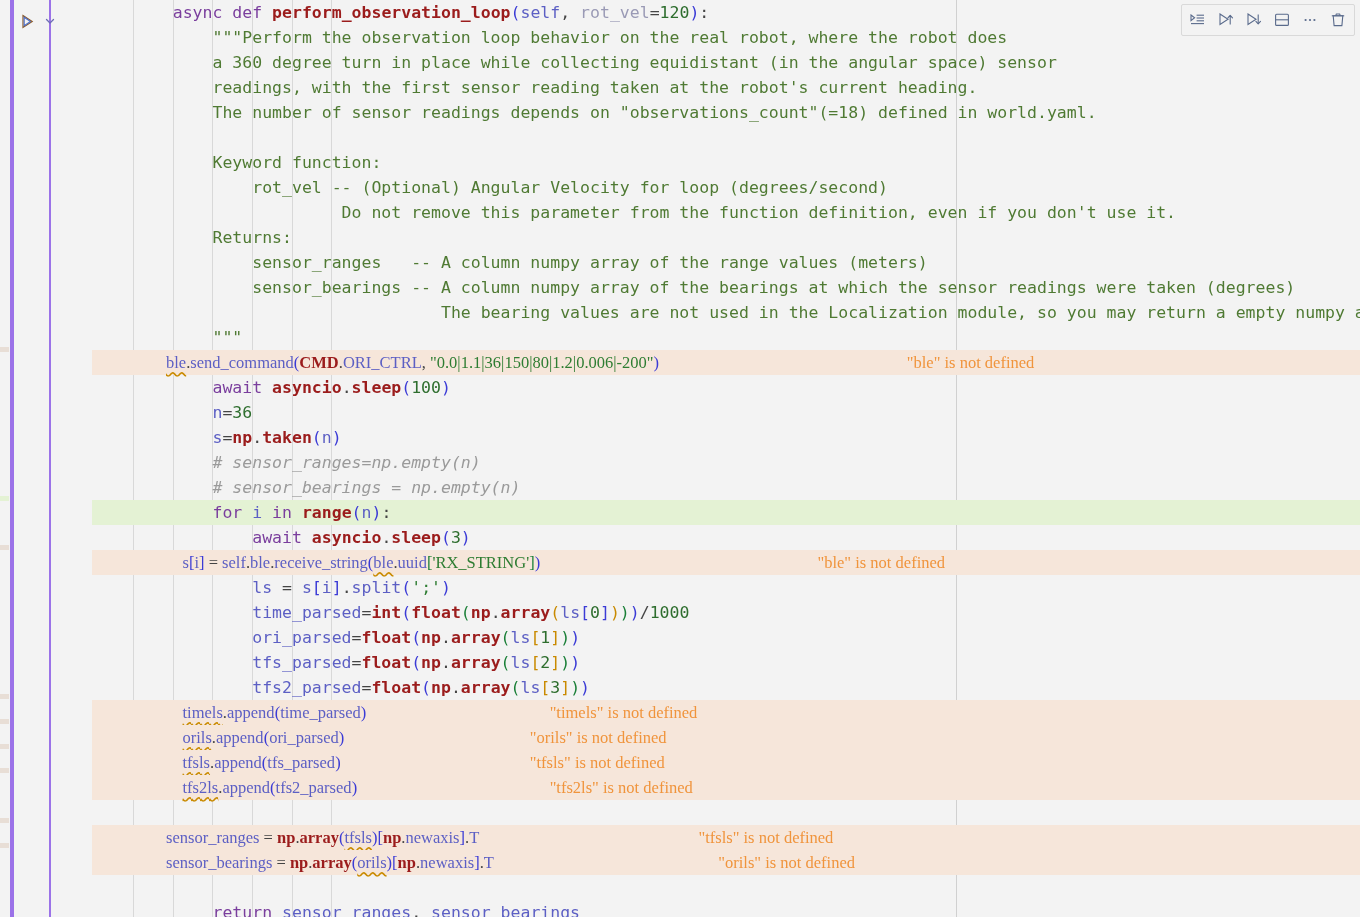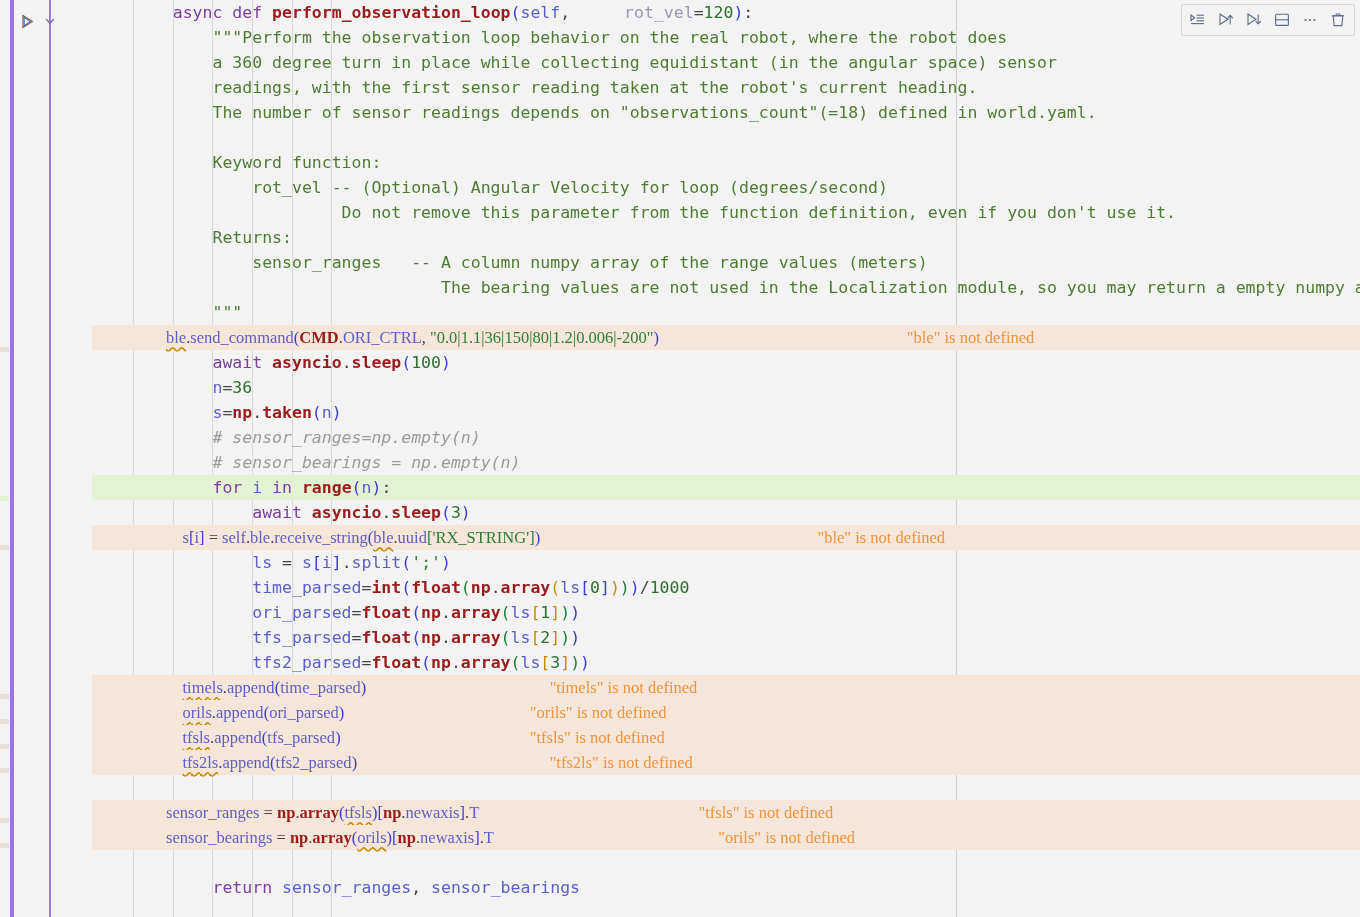--- a/index.html
+++ b/index.html
@@ -30,21 +30,21 @@
 
   
   .guides{position:absolute;left:0;top:0;width:1268px;height:917px;pointer-events:none;}
   .guide{position:absolute;top:0;width:1px;height:917px;background:#d8d8d8;}
   .guide.col80{background:#d0d0d0;}
 
   
   .kw      {color:#7a3e9d;}
   .fn      {color:#9b1c1c;font-weight:bold;}
   .id      {color:#5c5fc4;}          
-  .param   {color:#9a9ab5;margin-left:44px;}          
+  .param   {color:#9a9ab5;}          
   .cls     {color:#9b1c1c;font-weight:bold;}
   .num     {color:#2e6e2e;}
   .str     {color:#2e7d32;}
   .doc     {color:#4f7a33;}
   .cmt     {color:#9a9a9a;font-style:italic;text-align:right;}
   .op      {color:#444;}
   .err     {color:#f0943c;}
   .brk1    {color:#3b3bd6;}
   .brk2    {color:#1a7f37;}
   .brk3    {color:#c98a00;}
@@ -113,20 +113,21 @@
         <div class="line-row"><span class="txt"><span class="doc">        """Perform the observation loop behavior on the real robot, where the robot does</span></span></div>
         <div class="line-row"><span class="txt"><span class="doc">        a 360 degree turn in place while collecting equidistant (in the angular space) sensor</span></span></div>
         <div class="line-row"><span class="txt"><span class="doc">        readings, with the first sensor reading taken at the robot's current heading.</span></span></div>
         <div class="line-row"><span class="txt"><span class="doc">        The number of sensor readings depends on "observations_count"(=18) defined in world.yaml.</span></span></div>
         <div class="line-row"><span class="txt"></span></div>
         <div class="line-row"><span class="txt"><span class="doc">        Keyword function:</span></span></div>
         <div class="line-row"><span class="txt"><span class="doc">            rot_vel -- (Optional) Angular Velocity for loop (degrees/second)</span></span></div>
         <div class="line-row"><span class="txt"><span class="doc">                     Do not remove this parameter from the function definition, even if you don't use it.</span></span></div>
         <div class="line-row"><span class="txt"><span class="doc">        Returns:</span></span></div>
         <div class="line-row"><span class="txt"><span class="doc">            sensor_ranges   -- A column numpy array of the range values (meters)</span></span></div>
+        <div class="line-row"><span class="txt"><span class="doc">            sensor_bearings -- A column numpy array of the bearings at which the sensor readings were taken (degrees)</span></span></div>
         <div class="line-row"><span class="txt"><span class="doc">                               The bearing values are not used in the Localization module, so you may return a empty numpy arr</span></span></div>
         <div class="line-row"><span class="txt"><span class="doc">        """</span></span></div>
         <div class="line-row hl-error"><span class="txt"><span class="op">        </span><span class="id squig">ble</span><span class="op">.</span><span class="id">send_command</span><span class="brk1">(</span><span class="cls">CMD</span><span class="op">.</span><span class="id">ORI_CTRL</span><span class="op">, </span><span class="str">"0.0|1.1|36|150|80|1.2|0.006|-200"</span><span class="brk1">)</span></span><span class="err" style="position: absolute; left: 814.76px; font-size: 16.5px;">"ble" is not defined</span></div>
         <div class="line-row"><span class="txt"><span class="op">        </span><span class="kw">await</span><span class="op"> </span><span class="fn">asyncio</span><span class="op">.</span><span class="fn">sleep</span><span class="brk1">(</span><span class="num">100</span><span class="brk1">)</span></span></div>
         <div class="line-row"><span class="txt"><span class="op">        </span><span class="id">n</span><span class="op">=</span><span class="num">36</span></span></div>
         <div class="line-row"><span class="txt"><span class="op">        </span><span class="id">s</span><span class="op">=</span><span class="fn">np</span><span class="op">.</span><span class="fn">taken</span><span class="brk1">(</span><span class="id">n</span><span class="brk1">)</span></span></div>
         <div class="line-row"><span class="txt"><span class="cmt">        # sensor_ranges=np.empty(n)</span></span></div>
         <div class="line-row"><span class="txt"><span class="cmt">        # sensor_bearings = np.empty(n)</span></span></div>
         <div class="line-row hl-exec"><span class="txt"><span class="op">        </span><span class="kw">for</span><span class="op"> </span><span class="id">i</span><span class="op"> </span><span class="kw">in</span><span class="op"> </span><span class="fn">range</span><span class="brk1">(</span><span class="id">n</span><span class="brk1">)</span><span class="op">:</span></span></div>
         <div class="line-row"><span class="txt"><span class="op">            </span><span class="kw">await</span><span class="op"> </span><span class="fn">asyncio</span><span class="op">.</span><span class="fn">sleep</span><span class="brk1">(</span><span class="num">3</span><span class="brk1">)</span></span></div>

